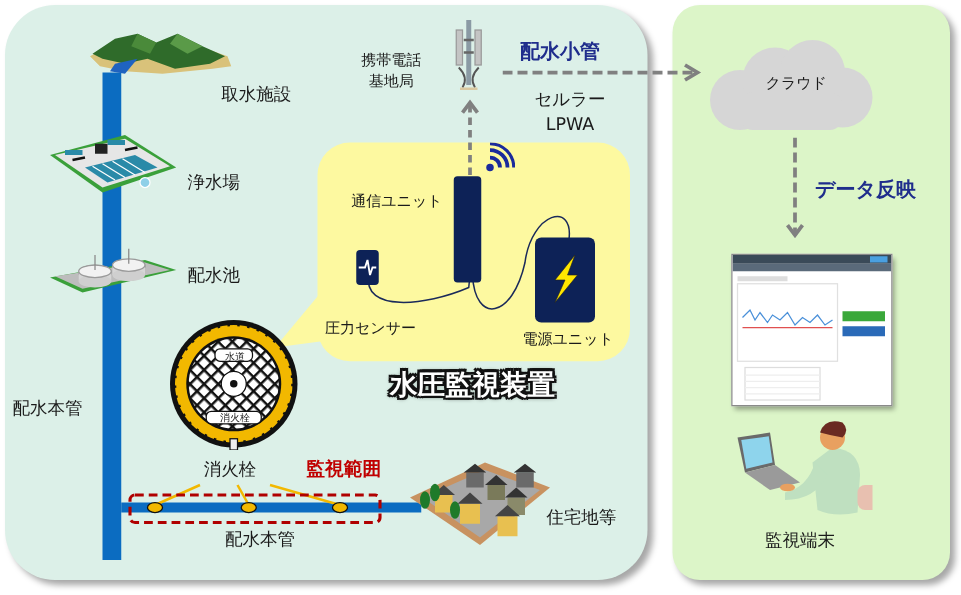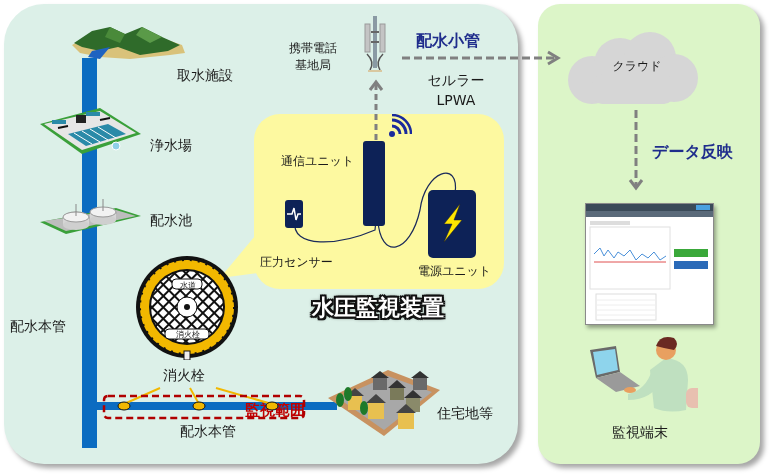--- a/index.html
+++ b/index.html
@@ -3,21 +3,21 @@
 <meta charset="utf-8">
 <style>
   html,body{margin:0;padding:0;background:#ffffff;}
   body{width:769px;height:476px;position:relative;overflow:hidden;font-family:"DejaVu Sans","Liberation Sans",sans-serif;color:#1a1a1a;}
   .abs{position:absolute;}
   .panel-left{left:4px;top:4px;width:514px;height:460px;background:#dcf0e8;border-radius:40px;box-shadow:4px 4px 5px rgba(0,0,0,0.35);}
   .panel-right{left:538px;top:4px;width:222px;height:460px;background:#dcf5c8;border-radius:22px;box-shadow:4px 4px 5px rgba(0,0,0,0.35);}
   .label{font-size:14px;white-space:nowrap;}
   .label-sm{font-size:12px;white-space:nowrap;}
   .label-blue{font-size:16px;font-weight:bold;color:#1f2d8c;white-space:nowrap;}
-  .label-red{font-size:15px;font-weight:bold;color:#c00000;white-space:nowrap;margin-top:35px;}
+  .label-red{font-size:15px;font-weight:bold;color:#c00000;white-space:nowrap;}
   .device-title{font-size:22px;font-weight:bold;color:#ffffff;white-space:nowrap;
     text-shadow:-2px -2px 0 #111,2px -2px 0 #111,-2px 2px 0 #111,2px 2px 0 #111,0 2px 0 #111,0 -2px 0 #111,2px 0 0 #111,-2px 0 0 #111,0 0 4px #000;}
   .center{text-align:center;}
   .pipe-main{left:82px;top:58px;width:15px;height:390px;background:#0b6cc1;}
   .pipe-small{left:97px;top:402px;width:240px;height:8px;background:#0b6cc1;}
   .speech{left:254px;top:114px;width:250px;height:175px;background:#fdf9a0;border-radius:26px;}
   .monitor{left:585px;top:203px;width:127px;height:120px;background:#ffffff;border:1px solid #8a8a8a;box-shadow:2px 3px 4px rgba(0,0,0,0.35);}
 </style>
 </head>
 <body>

